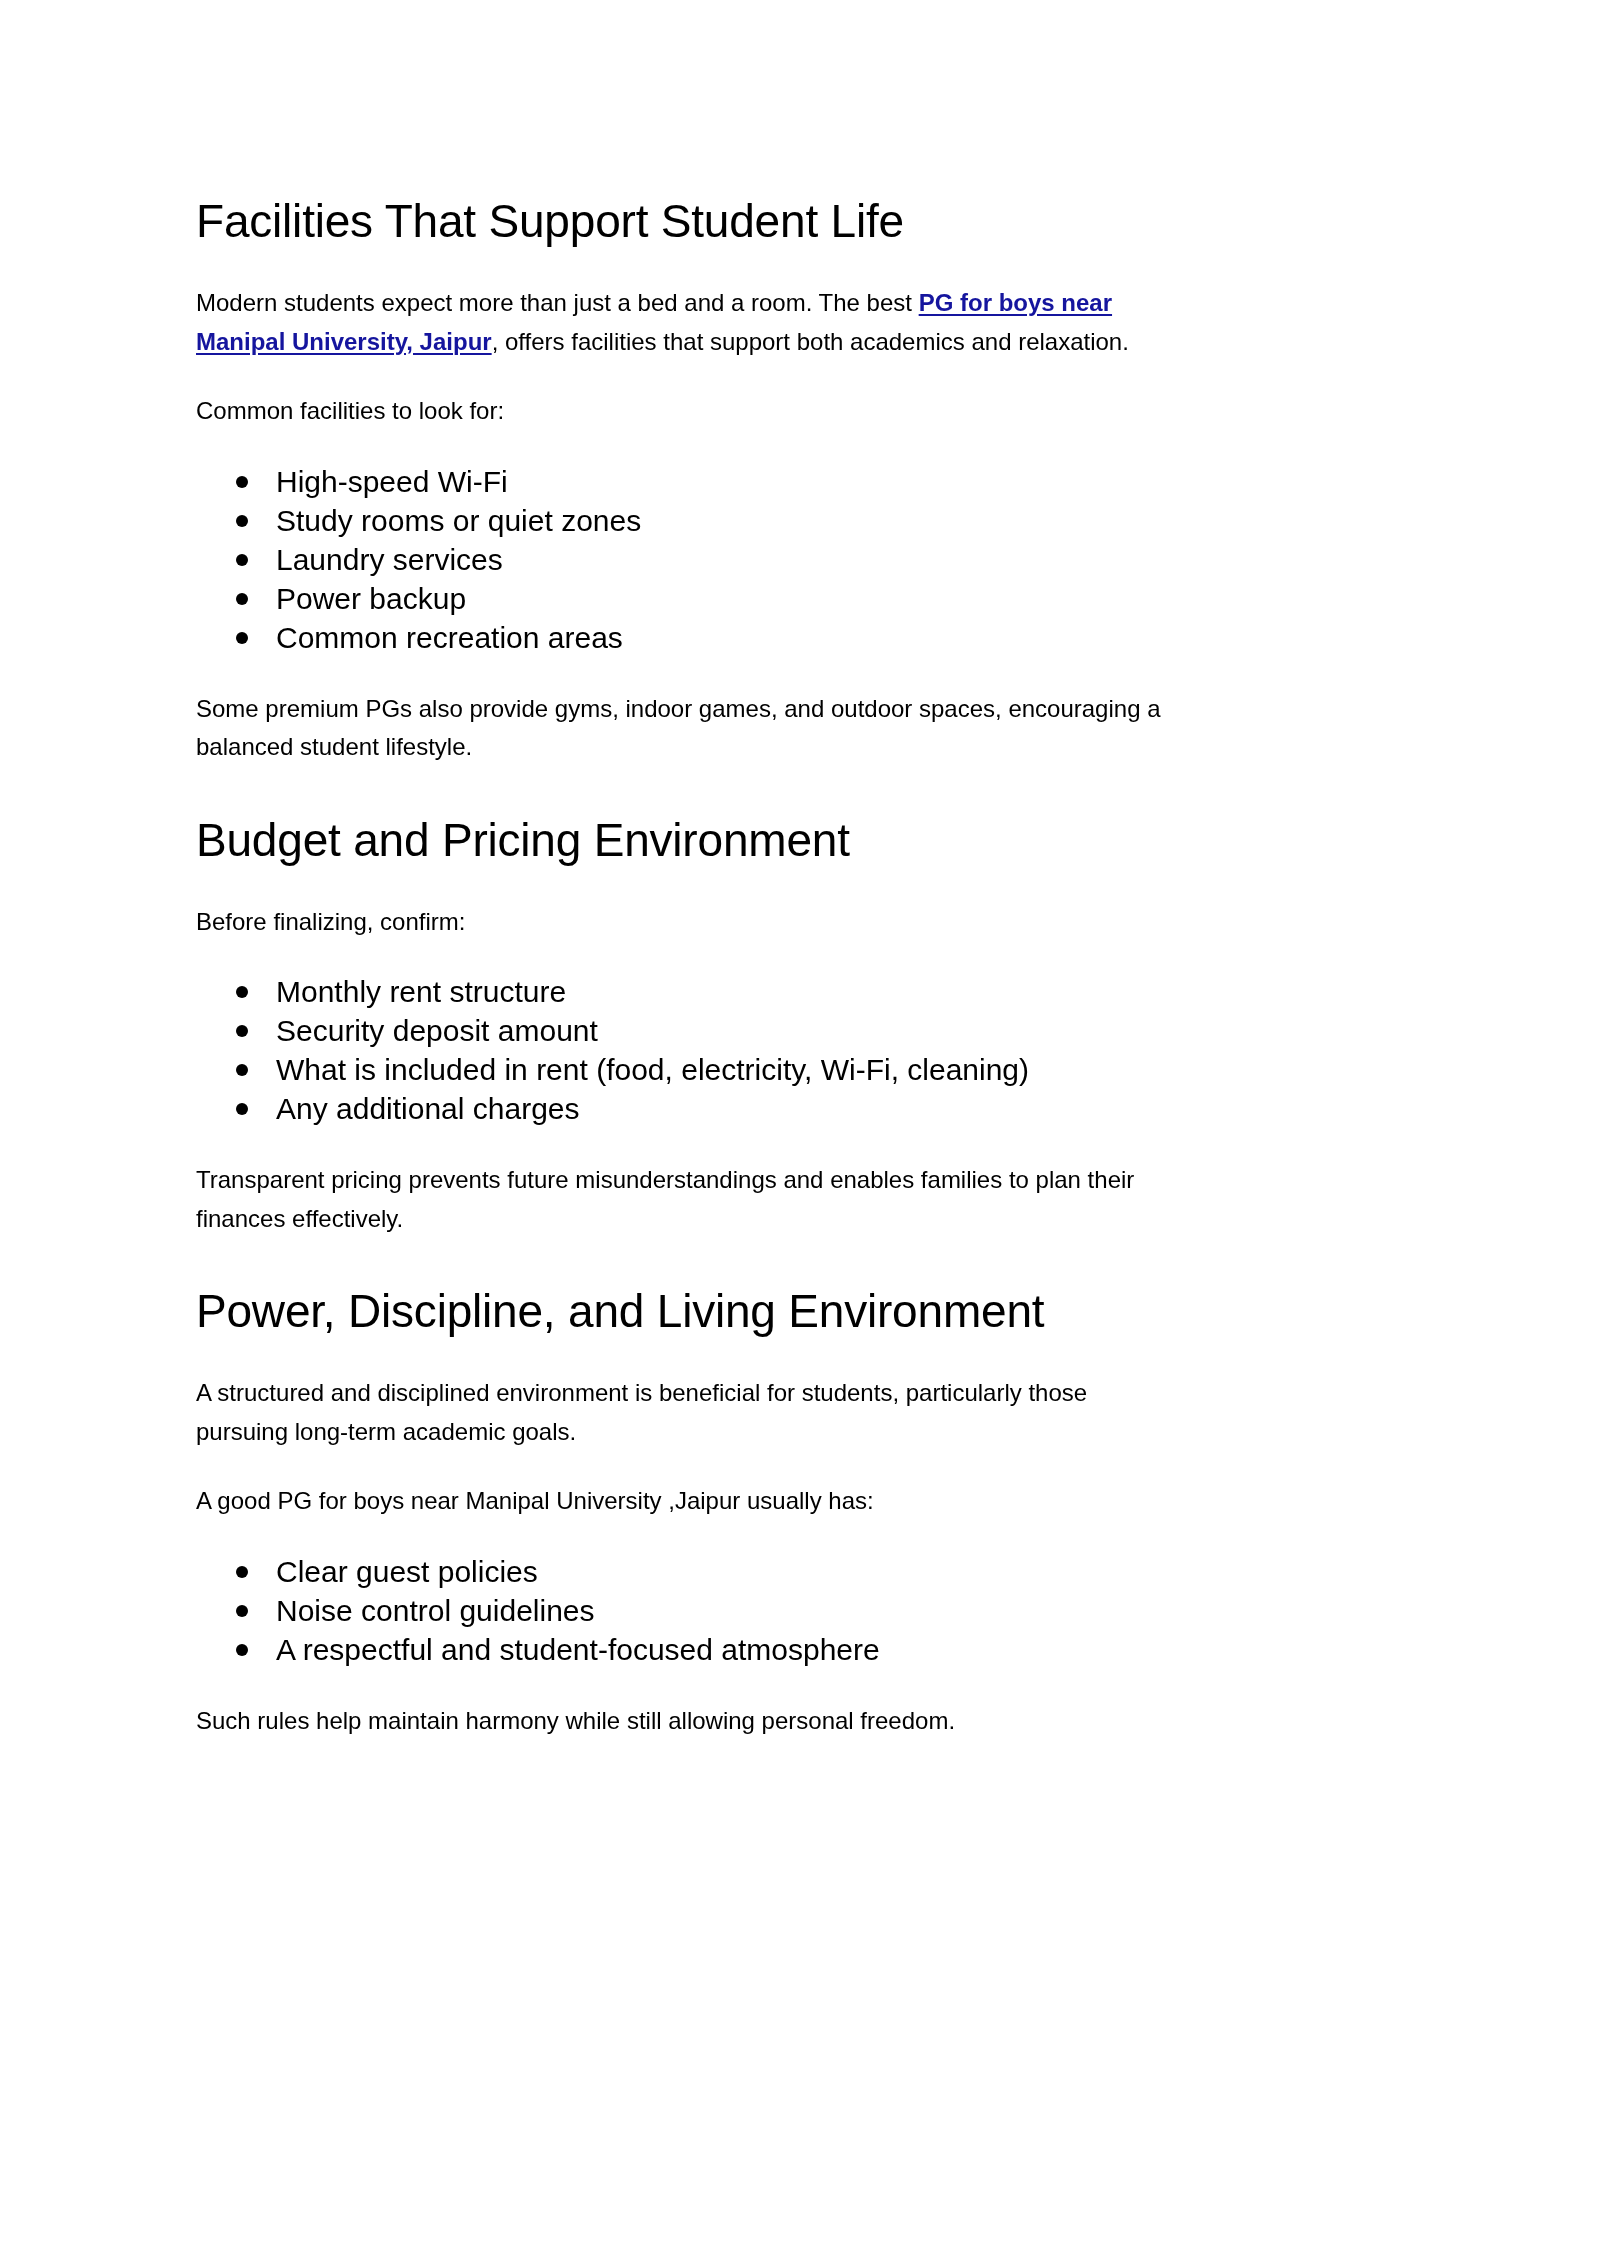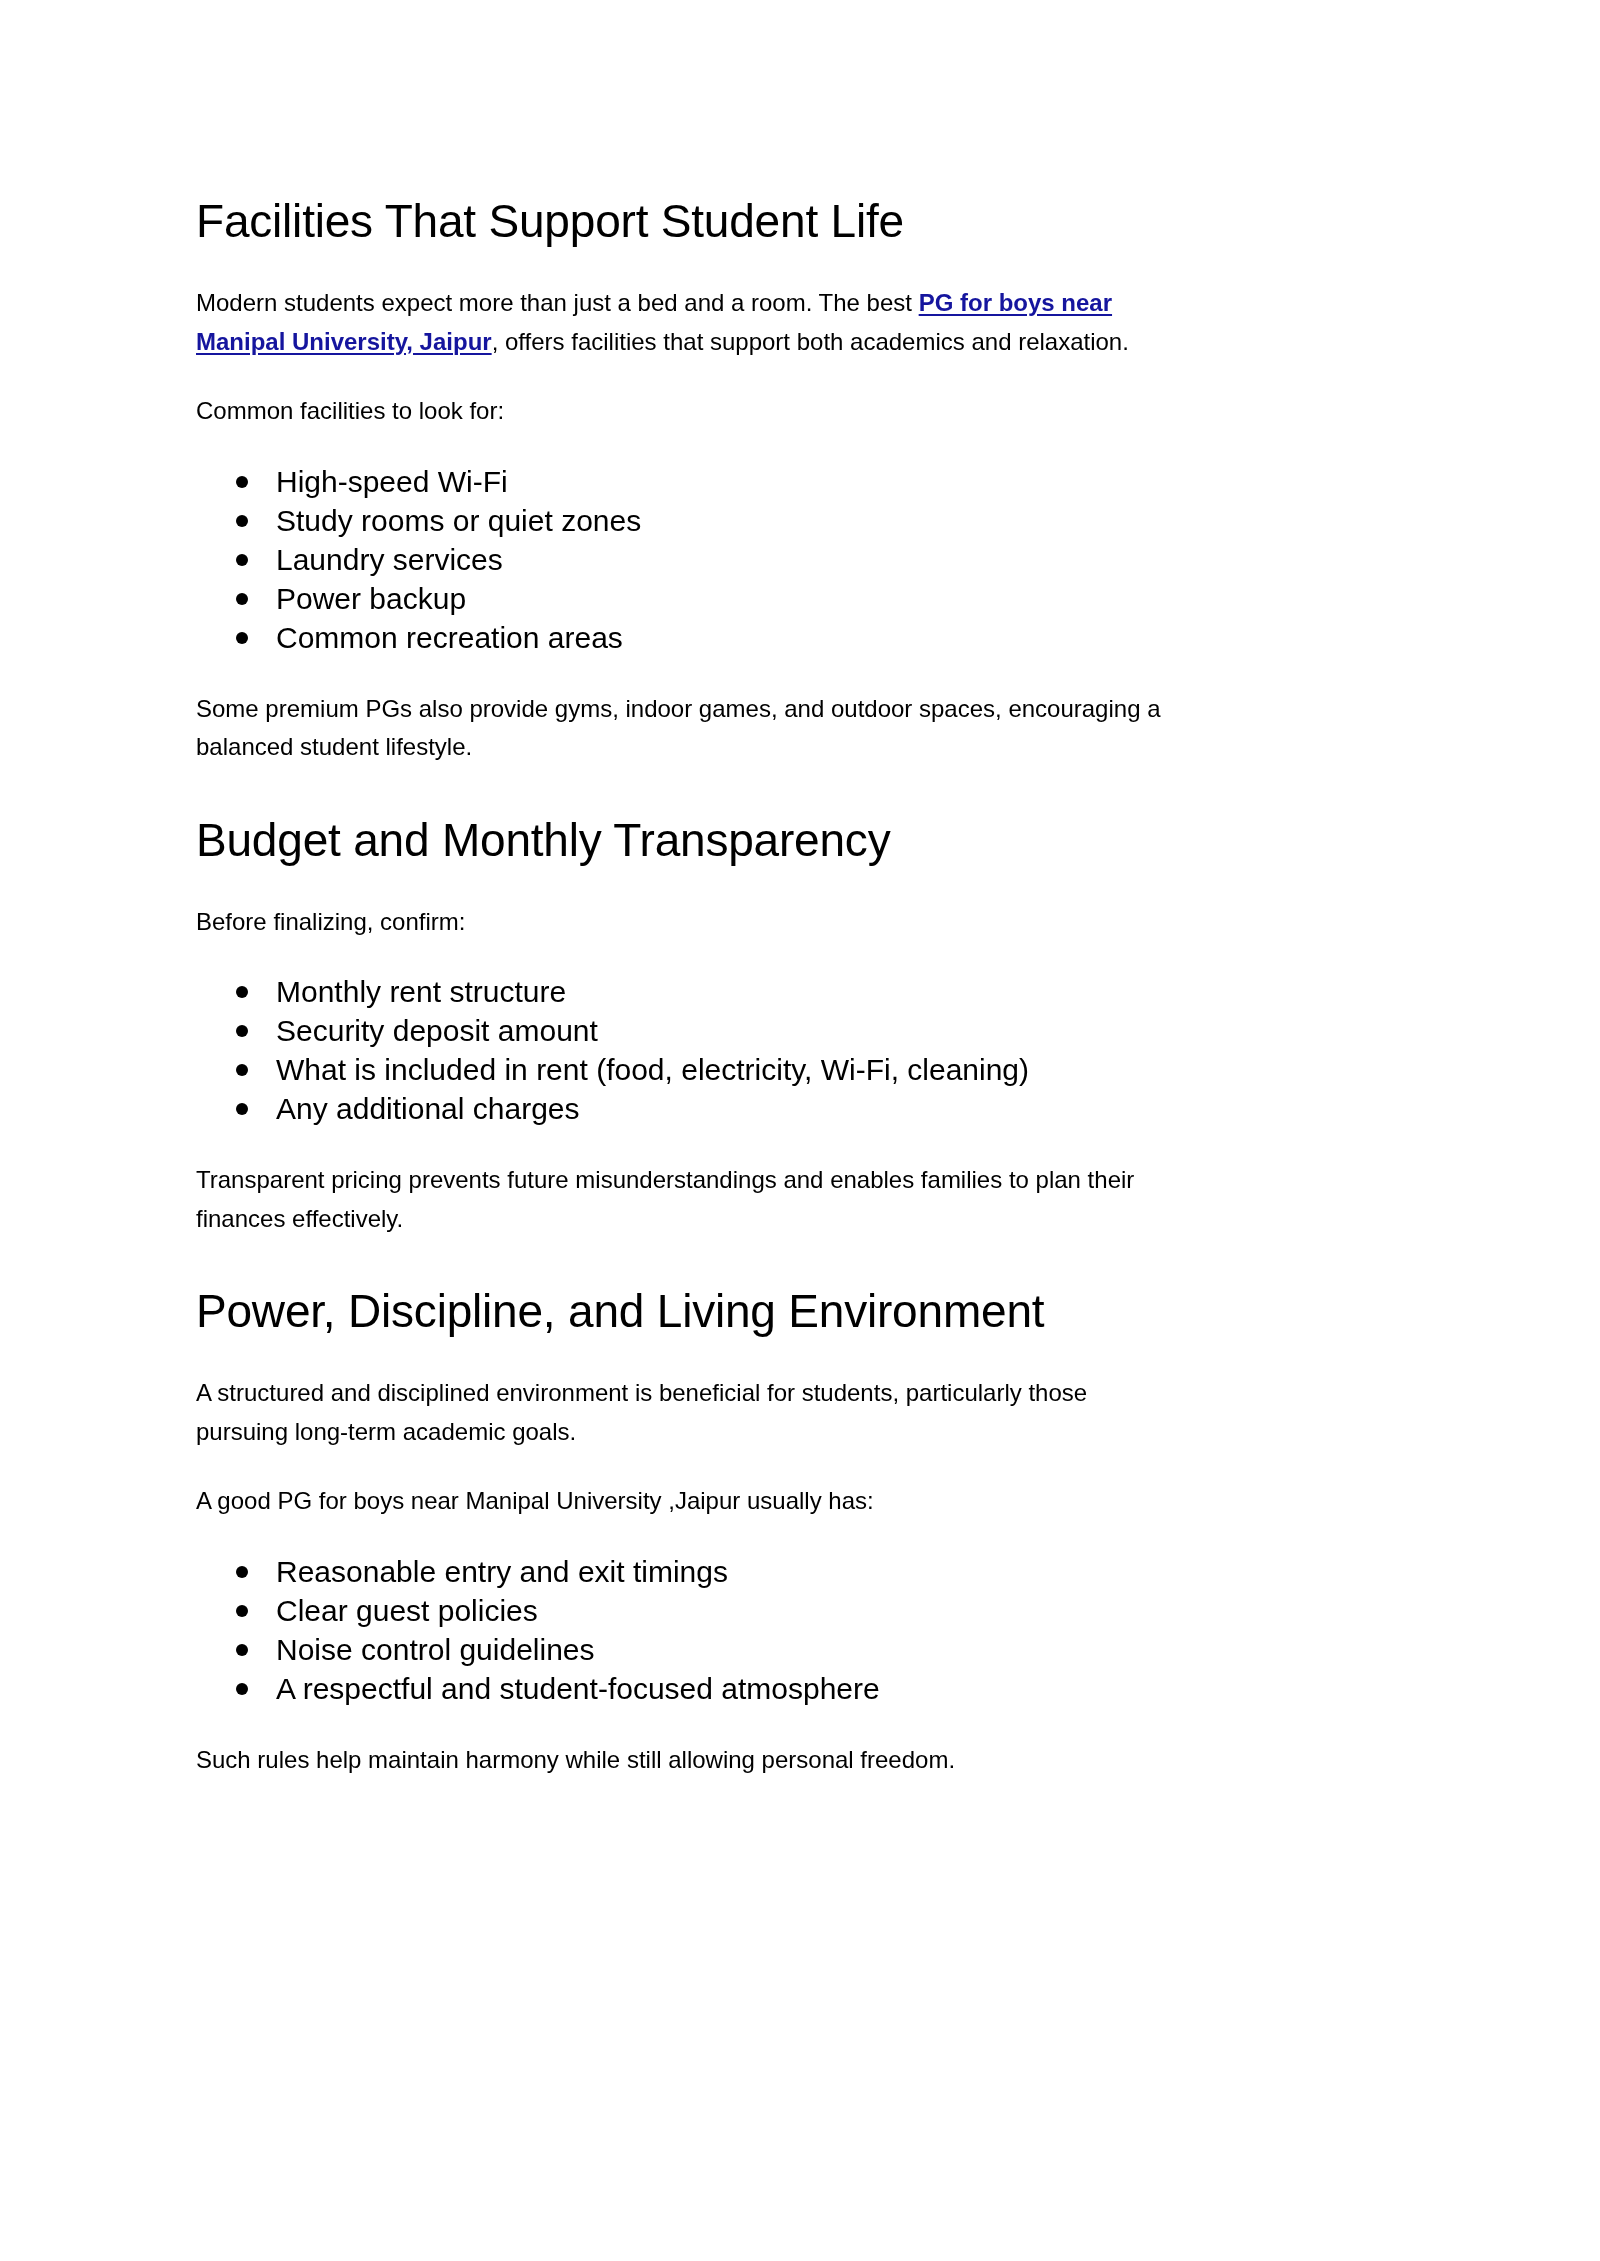--- a/index.html
+++ b/index.html
@@ -37,21 +37,21 @@
       <li><span class="bullet"></span><span>Power backup</span></li>
       <li><span class="bullet"></span><span>Common recreation areas</span></li>
     </ul>
     <p>
       <span class="line">Some premium PGs also provide gyms, indoor games, and outdoor spaces, encouraging a</span>
       <span class="line">balanced student lifestyle.</span>
     </p>
   </div>
 
   <div class="section">
-    <h2 class="heading">Budget and Monthly Transparency</h2>
+    <h2 class="heading">Budget and Pricing Environment</h2>
     <p>Before finalizing, confirm:</p>
     <ul>
       <li><span class="bullet"></span><span>Monthly rent structure</span></li>
       <li><span class="bullet"></span><span>Security deposit amount</span></li>
       <li><span class="bullet"></span><span>What is included in rent (food, electricity, Wi-Fi, cleaning)</span></li>
       <li><span class="bullet"></span><span>Any additional charges</span></li>
     </ul>
     <p>
       <span class="line">Transparent pricing prevents future misunderstandings and enables families to plan their</span>
       <span class="line">finances effectively.</span>
@@ -59,21 +59,20 @@
   </div>
 
   <div class="section">
     <h2 class="heading">Power, Discipline, and Living Environment</h2>
     <p>
       <span class="line">A structured and disciplined environment is beneficial for students, particularly those</span>
       <span class="line">pursuing long-term academic goals.</span>
     </p>
     <p>A good PG for boys near Manipal University ,Jaipur usually has:</p>
     <ul>
-      <li><span class="bullet"></span><span>Reasonable entry and exit timings</span></li>
       <li><span class="bullet"></span><span>Clear guest policies</span></li>
       <li><span class="bullet"></span><span>Noise control guidelines</span></li>
       <li><span class="bullet"></span><span>A respectful and student-focused atmosphere</span></li>
     </ul>
     <p>
       <span class="line">Such rules help maintain harmony while still allowing personal freedom.</span>
     </p>
   </div>
 
 </div>

